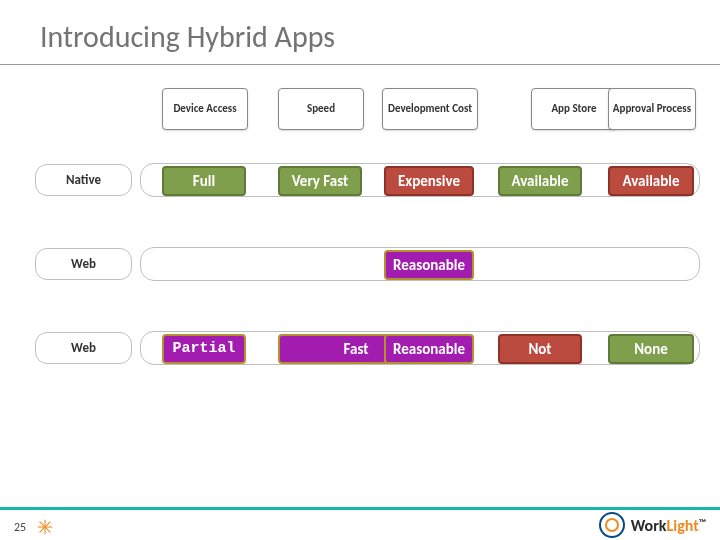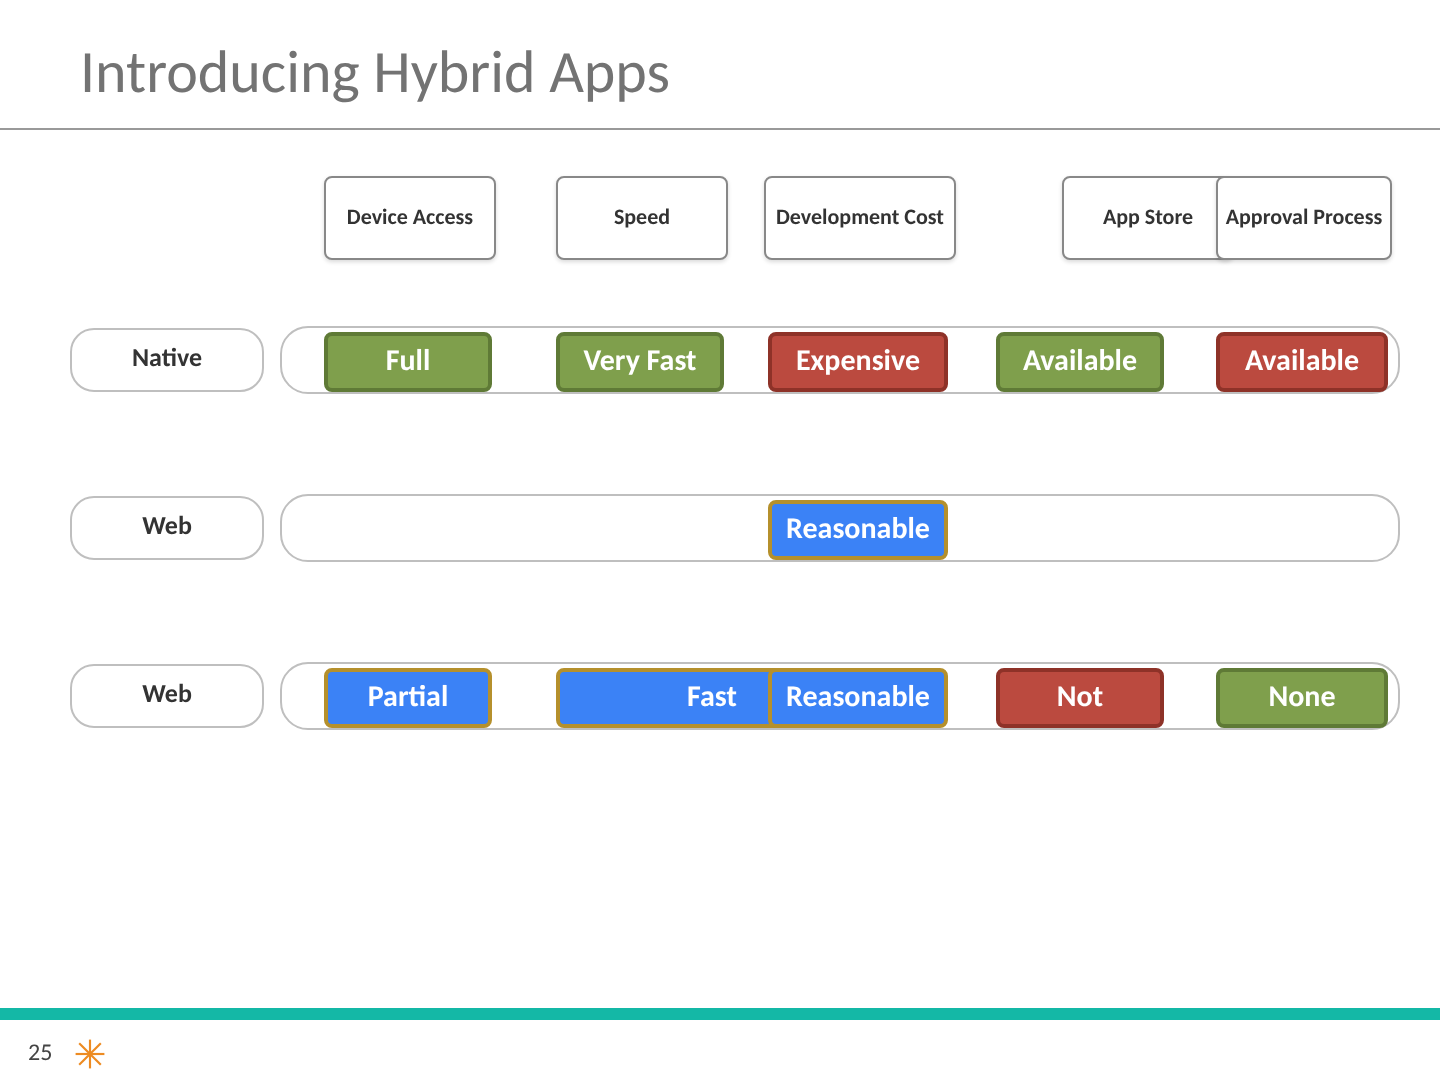--- a/index.html
+++ b/index.html
@@ -75,30 +75,30 @@
     position: absolute;
     height: 26px;
     line-height: 26px;
     text-align: center;
     font-size: 15px;
     font-weight: bold;
     color: #ffffff;
     border-radius: 4px;
   }
   .green  { background: #7f9f4c; border: 2px solid #5f7a36; }
-  .yellow { background: #3b82f6; border: 2px solid #b5902c; text-align: center; }
+  .yellow { background: #a21caf; border: 2px solid #b5902c; text-align: center; }
   .red    { background: #bb4a3f; border: 2px solid #8e3228; }
 
   .footer {
     position: absolute;
     left: 0;
     bottom: 0;
     width: 720px;
     height: 30px;
-    border-top: 6px solid #14b8a6;
+    border-top: 3px solid #14b8a6;
   }
   .pagenum {
     position: absolute;
     left: 14px;
     bottom: 6px;
     font-size: 12px;
     color: #444444;
   }
   .footer-left-icon {
     position: absolute;
@@ -160,31 +160,39 @@
 <div class="cell red" style="left:384px; top:166px; width:86px;">Expensive</div>
 <div class="cell green" style="left:498px; top:166px; width:80px;">Available</div>
 <div class="cell red" style="left:608px; top:166px; width:82px;">Available</div>
 
 <div class="rowlabel" style="top:248px;">Web</div>
 <div class="pillrow" style="top:247px;"></div>
 <div class="cell yellow" style="left:384px; top:250px; width:86px;">Reasonable</div>
 
 <div class="rowlabel" style="top:332px;">Web</div>
 <div class="pillrow" style="top:331px;"></div>
-<div class="cell yellow" style="left:162px; top:334px; width:80px;">Partial</div>
+<div class="cell yellow" style="left:162px; top:334px; width:80px;font-family:Liberation Mono, monospace;">Partial</div>
 <div class="cell yellow" style="left:278px; top:334px; width:80px;padding-left:36px;">Fast</div>
 <div class="cell yellow" style="left:384px; top:334px; width:86px;">Reasonable</div>
 <div class="cell red" style="left:498px; top:334px; width:80px;">Not</div>
 <div class="cell green" style="left:608px; top:334px; width:82px;">None</div>
 
 <div class="footer">
   <div class="pagenum">25</div>
   <div class="footer-left-icon">
     <svg viewBox="0 0 20 20" width="18" height="18">
       <g stroke="#ed8b22" stroke-width="1.2" fill="none">
         <line x1="10" y1="2" x2="10" y2="18"></line>
         <line x1="2" y1="10" x2="18" y2="10"></line>
         <line x1="4" y1="4" x2="16" y2="16"></line>
         <line x1="16" y1="4" x2="4" y2="16"></line>
       </g>
     </svg>
   </div>
+  <div class="logo">
+    <div class="logo-circle">
+      <div class="logo-inner"></div>
+    </div>
+    <span class="logo-text">
+      <span>Work</span><span class="light">Light</span><span style="font-size:10px; vertical-align:top;">™</span>
+    </span>
+  </div>
 </div>
 
 </body></html>

